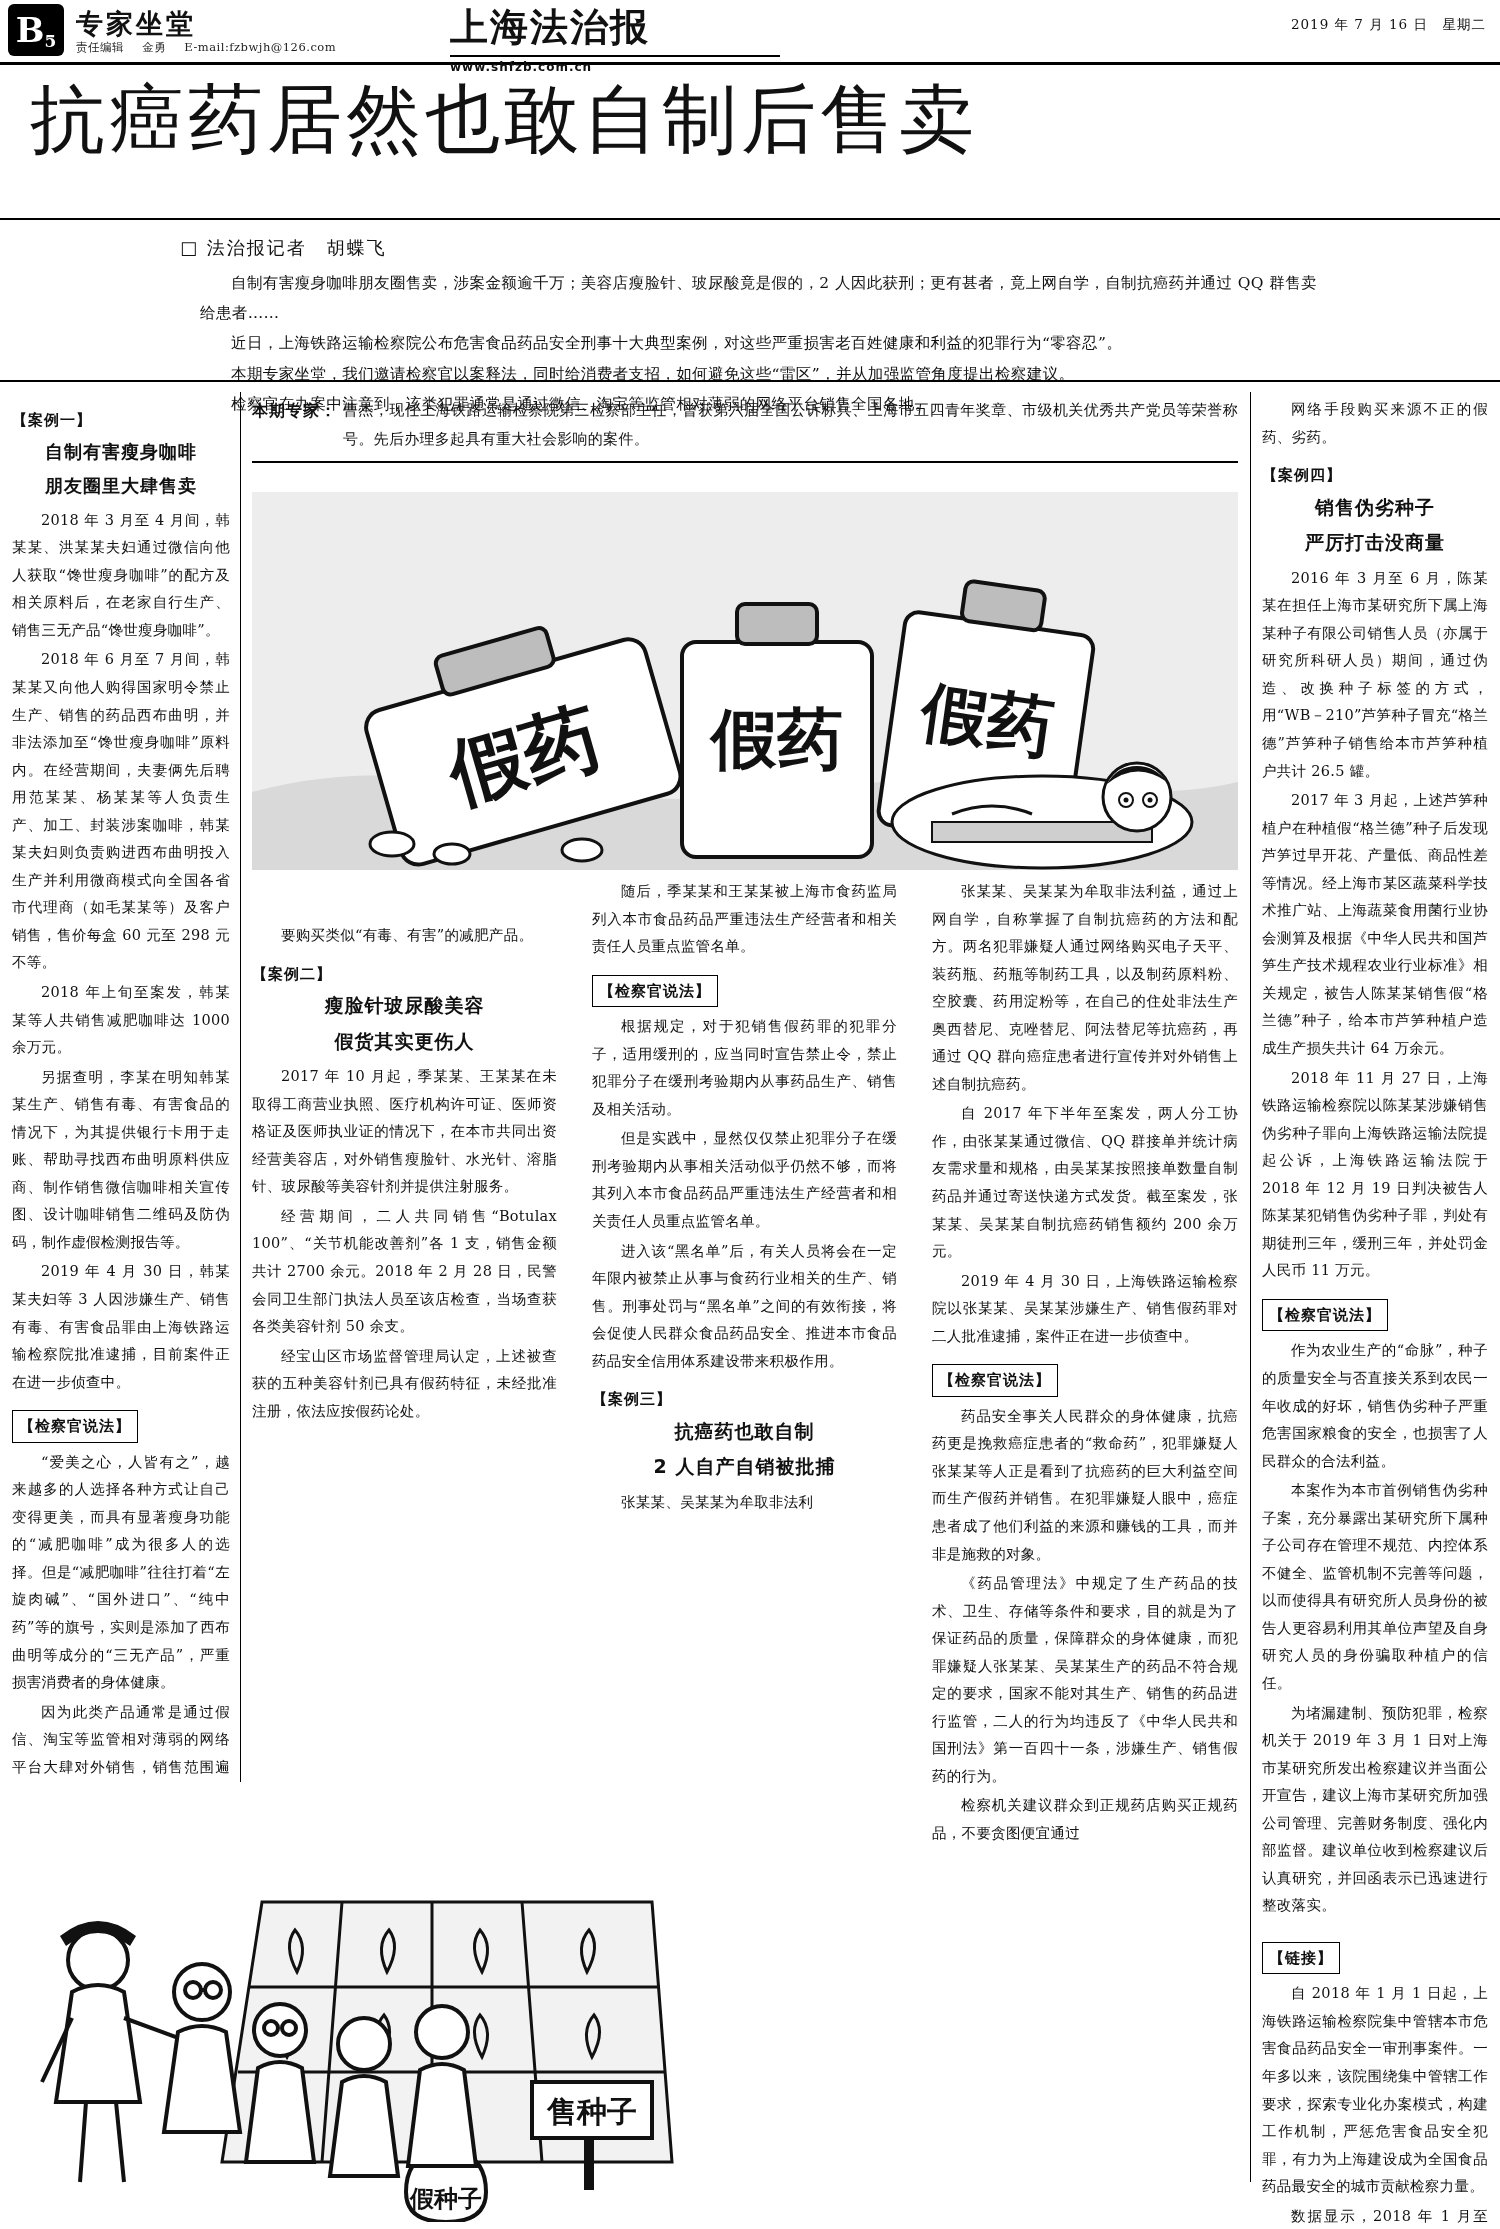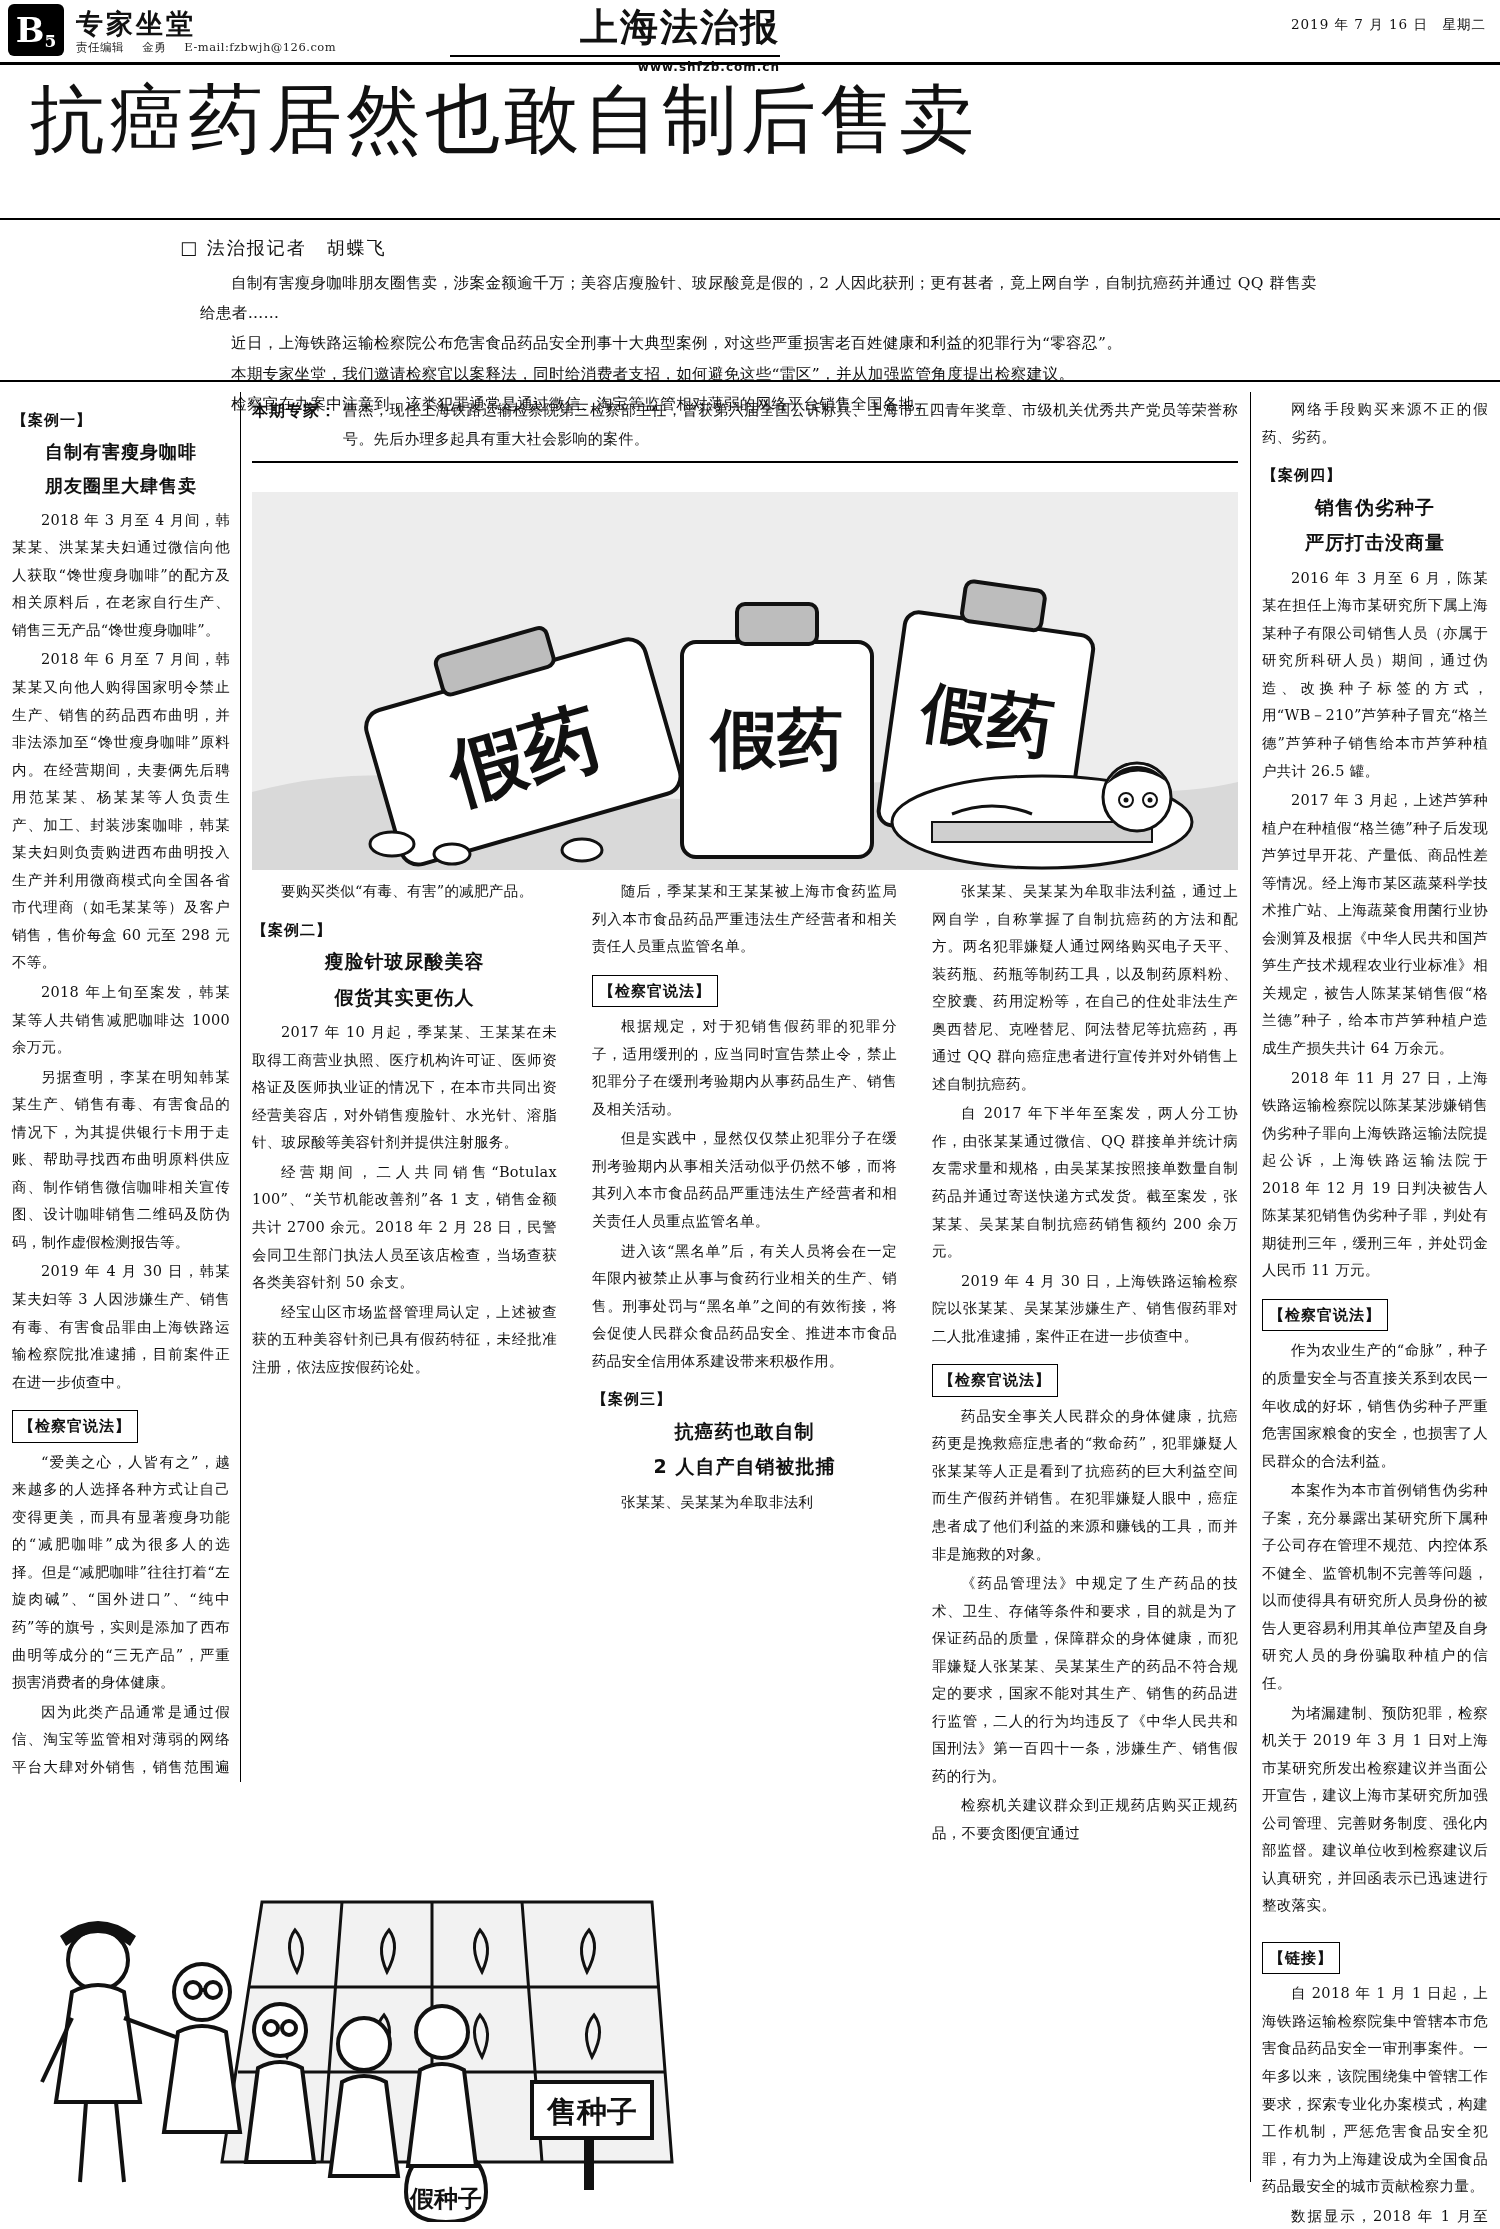--- a/index.html
+++ b/index.html
@@ -7,21 +7,21 @@
   .page{position:relative;width:1500px;height:2229px;}
 
   
   .masthead{position:absolute;left:0;top:0;width:1500px;height:62px;border-bottom:3px solid #000;}
   .sectbox{position:absolute;left:8px;top:4px;width:56px;height:52px;background:#000;color:#fff;border-radius:6px;display:flex;align-items:center;justify-content:center;}
   .sectbox .b{font-size:34px;font-weight:bold;font-family:"DejaVu Serif",serif;line-height:1;}
   .sectbox .n{font-size:17px;font-weight:bold;align-self:flex-end;padding-bottom:5px;}
   .sectname{position:absolute;left:76px;top:6px;font-size:27px;font-weight:bold;letter-spacing:3px;font-family:"DejaVu Sans","Liberation Sans",sans-serif;}
   .editline{position:absolute;left:76px;top:40px;font-size:11.5px;color:#222;letter-spacing:.5px;}
   .editline span{margin-right:14px;}
-  .paper-title{position:absolute;left:450px;top:2px;width:330px;text-align:right;}
+  .paper-title{position:absolute;left:450px;top:2px;width:330px;text-align:left;}
   .paper-title .cn{font-size:38px;font-weight:bold;letter-spacing:2px;font-family:"DejaVu Serif","Liberation Serif",serif;border-bottom:2px solid #000;padding-bottom:2px;}
   .paper-title .url{font-size:12px;font-weight:bold;letter-spacing:1px;margin-top:3px;font-family:"DejaVu Sans",sans-serif;}
   .dateline{position:absolute;right:14px;top:16px;font-size:13.5px;letter-spacing:1px;}
 
   
   .headline{position:absolute;left:30px;top:80px;width:1440px;font-size:75px;font-weight:normal;letter-spacing:4px;font-family:"DejaVu Sans","Liberation Sans",sans-serif;line-height:1.05;}
   .subhead{position:absolute;left:30px;top:172px;font-size:31px;font-weight:bold;letter-spacing:1px;font-family:"DejaVu Sans","Liberation Sans",sans-serif;}
   .rule-under-head{position:absolute;left:0;top:218px;width:1500px;height:2px;background:#000;}
 
   .byline{position:absolute;left:180px;top:236px;font-size:18px;letter-spacing:2px;}
@@ -51,21 +51,21 @@
   .expert{position:absolute;left:252px;top:396px;width:986px;}
   .expert .ttl{float:left;font-size:16px;font-weight:bold;letter-spacing:1px;font-family:"DejaVu Sans","Liberation Sans",sans-serif;padding-right:6px;}
   .expert .txt{font-size:15px;line-height:1.9;letter-spacing:.3px;text-align:justify;}
   .expert .sep{margin-top:8px;width:100%;height:2px;background:#000;}
 
   
   .illus1{position:absolute;left:252px;top:492px;width:986px;height:378px;background:#efefef;overflow:hidden;}
   .illus2{position:absolute;left:12px;top:1782px;width:700px;height:440px;overflow:hidden;}
 
   
-  .m1{position:absolute;left:252px;top:878px;width:305px;}
+  .m1{position:absolute;left:252px;top:922px;width:305px;}
   .m2{position:absolute;left:592px;top:878px;width:305px;}
   .m3{position:absolute;left:932px;top:878px;width:306px;}
   .mcol{font-size:14.5px;line-height:1.9;letter-spacing:.3px;text-align:justify;}
 
   .linkbox{margin-top:10px;}
 
   svg{display:block;}
 </style>
 </head>
 <body>

